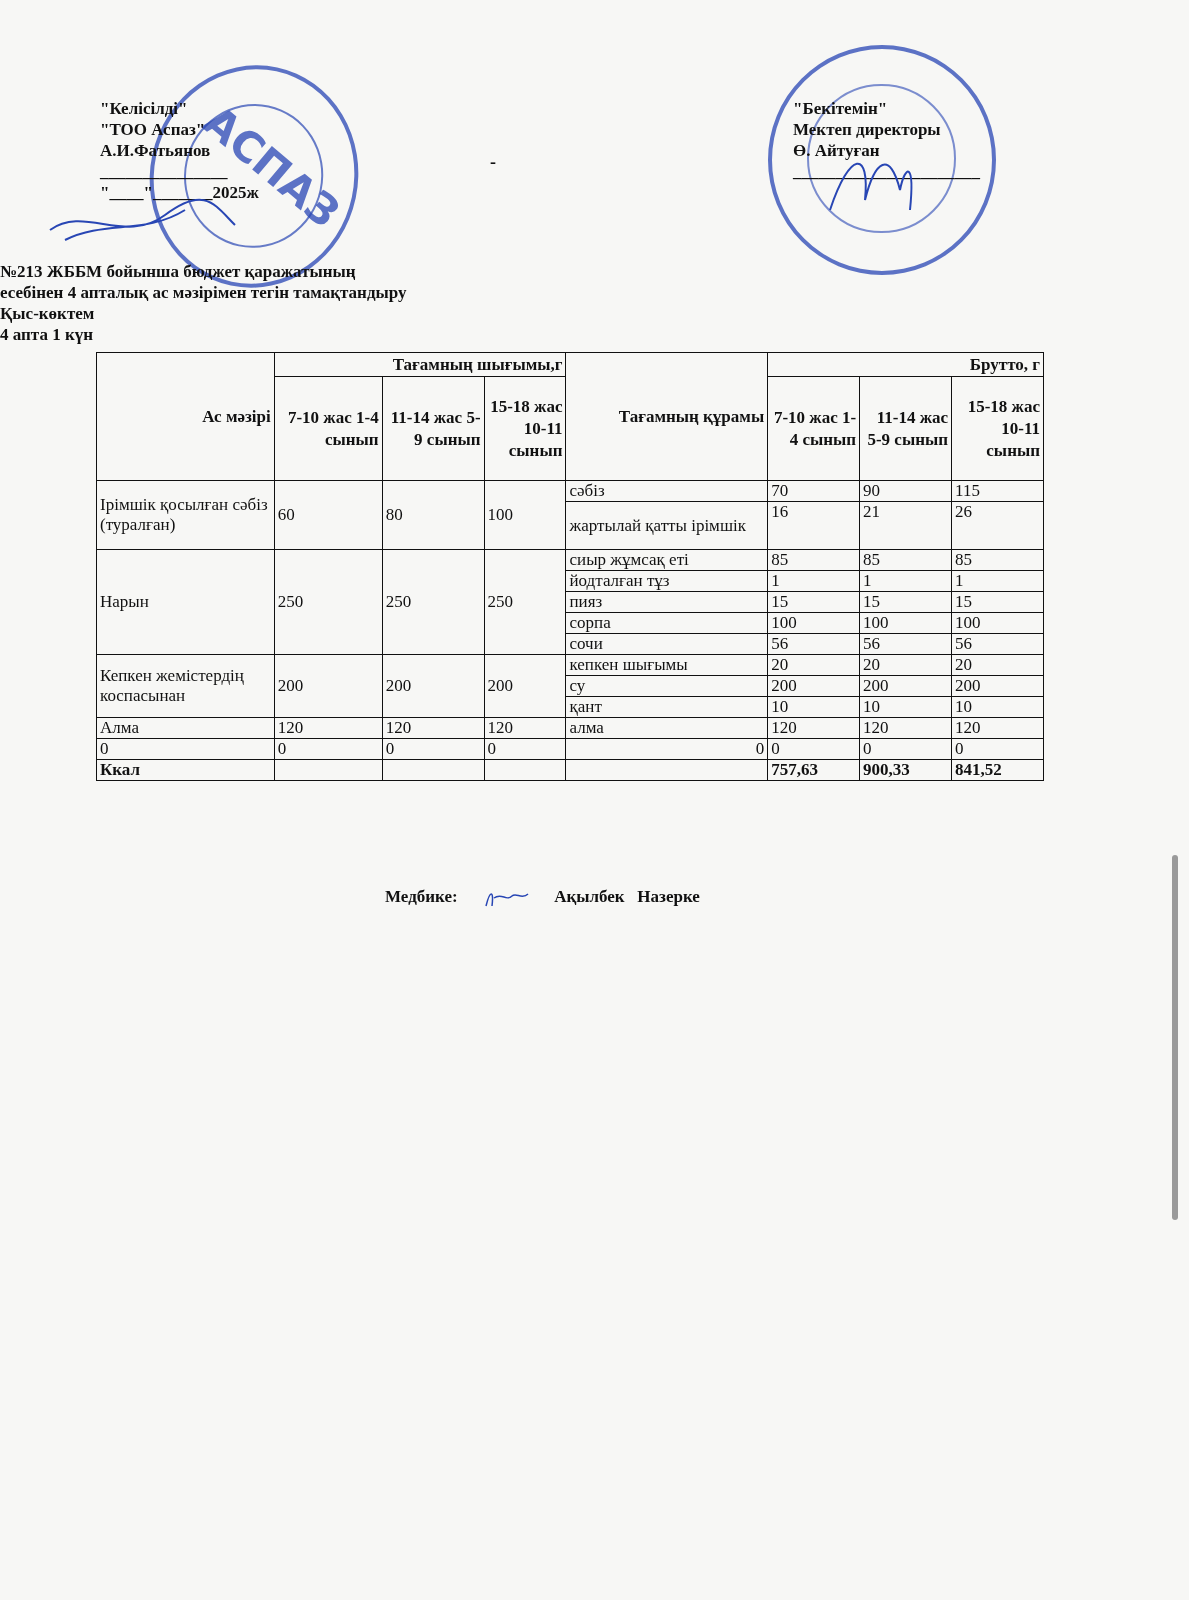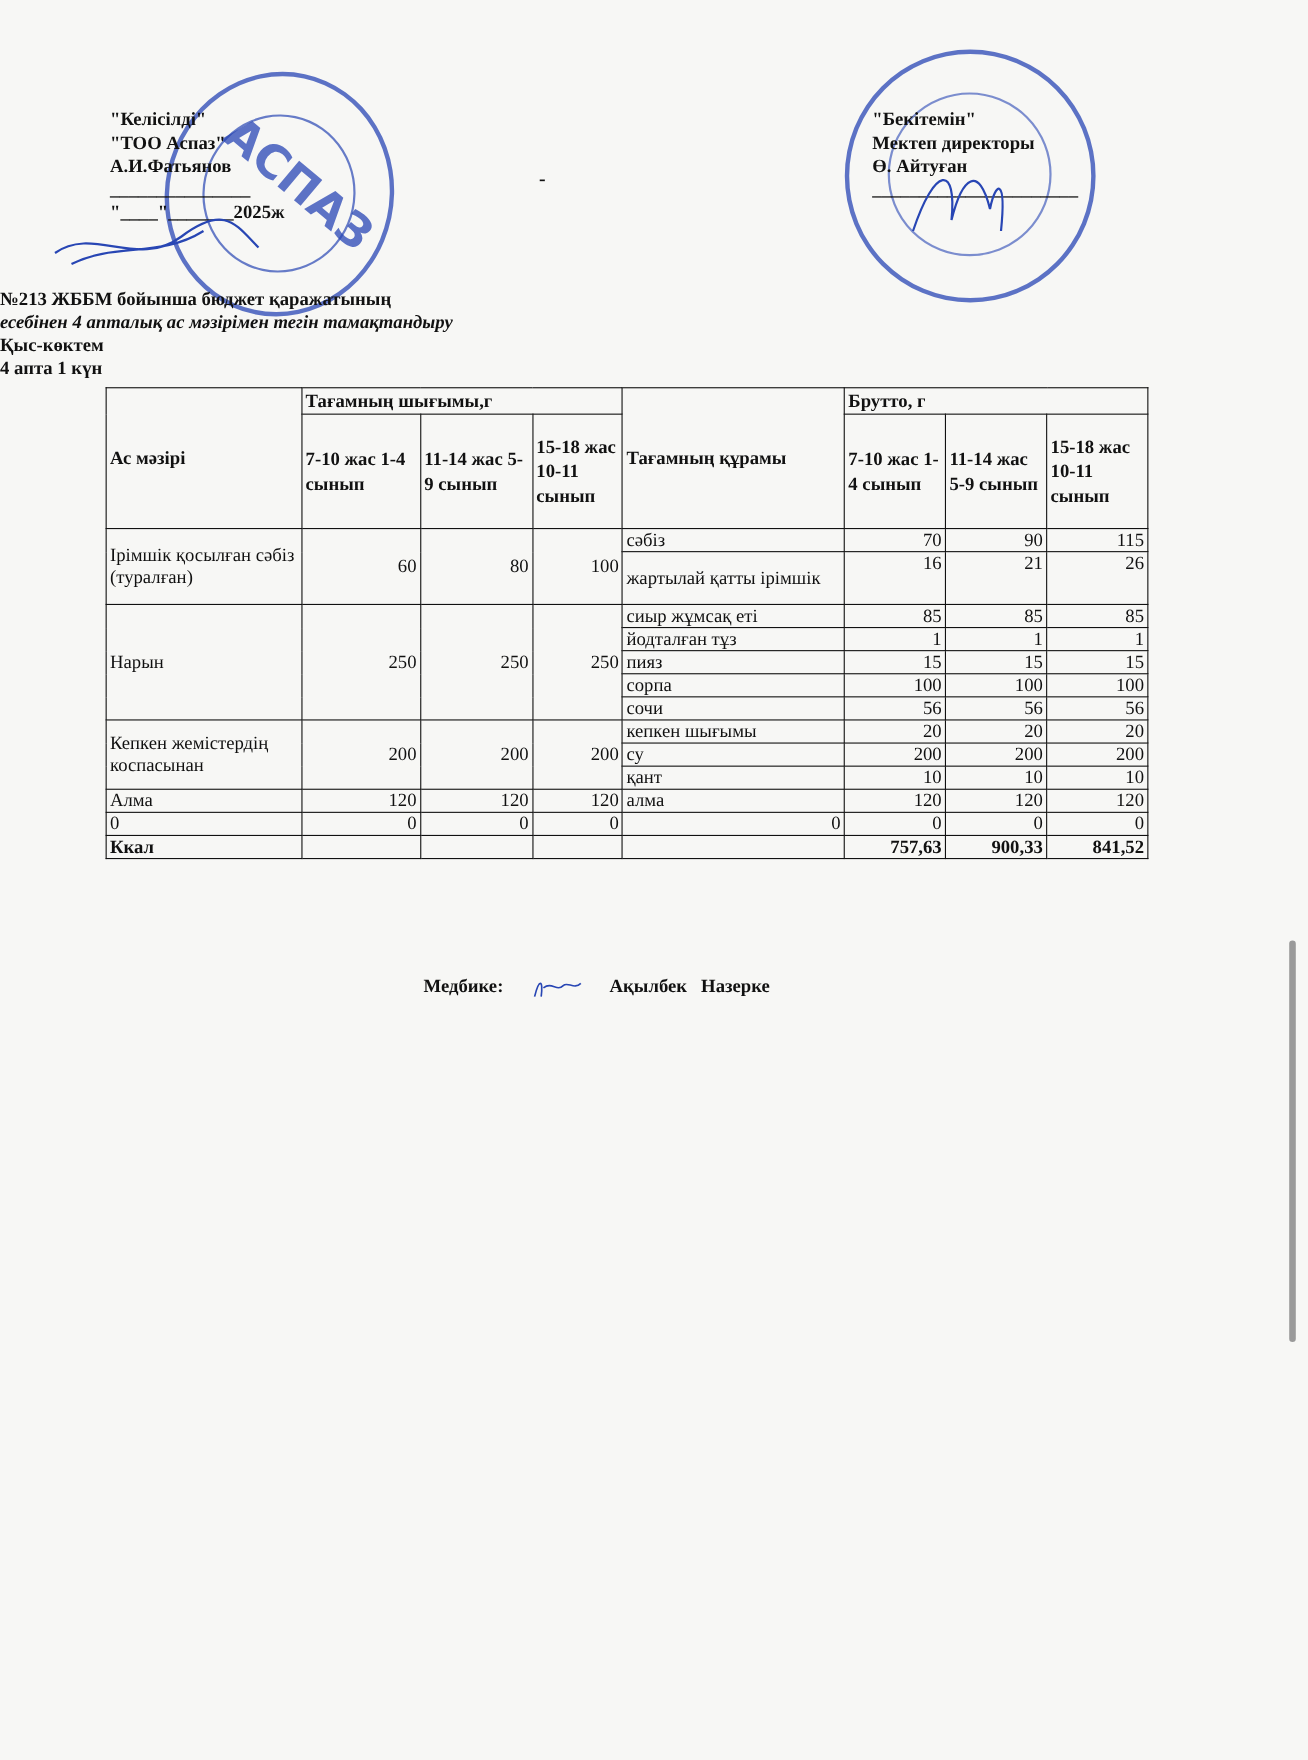--- a/index.html
+++ b/index.html
@@ -13,22 +13,22 @@
   .dash { position:absolute; left:490px; top:152px; font-size:18px; font-weight:bold; }
   .stamp { position:absolute; border-radius:50%; border:4px solid rgba(40,70,180,0.75); }
   .stamp-left { left:150px; top:65px; width:200px; height:215px; transform:rotate(12deg); }
   .stamp-left .inner { position:absolute; left:30px; top:35px; width:135px; height:140px; border-radius:50%; border:2px solid rgba(40,70,180,0.7); }
   .stamp-left .big { position:absolute; left:35px; top:70px; font-family:"DejaVu Sans", sans-serif; font-size:42px; font-weight:bold; color:rgba(40,70,180,0.75); transform:rotate(28deg); }
   .stamp-right { left:768px; top:45px; width:220px; height:222px; }
   .stamp-right .inner { position:absolute; left:35px; top:35px; width:145px; height:145px; border-radius:50%; border:2px solid rgba(40,70,180,0.6); }
   .title { position:absolute; left:0; width:1189px; text-align:left; font-size:17px; font-weight:bold; line-height:20px; }
   table.menu { position:absolute; left:96px; top:352px; width:948px; border-collapse:collapse; font-size:17px; }
   table.menu td, table.menu th { border:1.5px solid #111; padding:0 3px; }
-  table.menu th { font-weight:bold; text-align:left; line-height:22px; }
-  .c { text-align:right; }
+  table.menu th { font-weight:bold; text-align:right; line-height:22px; }
+  .c { text-align:left; }
   .l { text-align:left; }
   .r { text-align:right; }
   .b { font-weight:bold; }
   .signature { position:absolute; left:385px; top:886px; font-size:17px; font-weight:bold; }
   .scrollbar { position:absolute; left:1172px; top:855px; width:6px; height:365px; background:#9a9a9a; border-radius:3px; }
 </style>
 </head>
 <body>
 
 <div class="stamp stamp-left">
@@ -55,21 +55,21 @@
 </div>
 
 <svg class="abs" style="left:45px;top:185px" width="200" height="70">
   <path d="M5 45 C40 20, 80 60, 120 30 S170 20, 190 40 M20 55 C60 35, 100 50, 140 25" stroke="#2846b4" stroke-width="2" fill="none"></path>
 </svg>
 <svg class="abs" style="left:820px;top:140px" width="100" height="75">
   <path d="M10 70 C30 10, 50 10, 45 60 C55 20, 70 10, 80 50 C85 25, 95 20, 90 70" stroke="#2846b4" stroke-width="2" fill="none"></path>
 </svg>
 
 <div class="title" style="top:262px">№213 ЖББМ бойынша бюджет қаражатының</div>
-<div class="title" style="top:283px;font-style:italic">есебінен 4 апталық ас мәзірімен тегін тамақтандыру</div>
+<div class="title" style="top:283px;">есебінен 4 апталық ас мәзірімен тегін тамақтандыру</div>
 <div class="title" style="top:304px">Қыс-көктем</div>
 <div class="title" style="top:325px">4 апта 1 күн</div>
 
 <table class="menu">
   <colgroup>
     <col style="width:178px">
       <col style="width:108px">
       <col style="width:102px">
       <col style="width:82px">
     <col style="width:202px">

